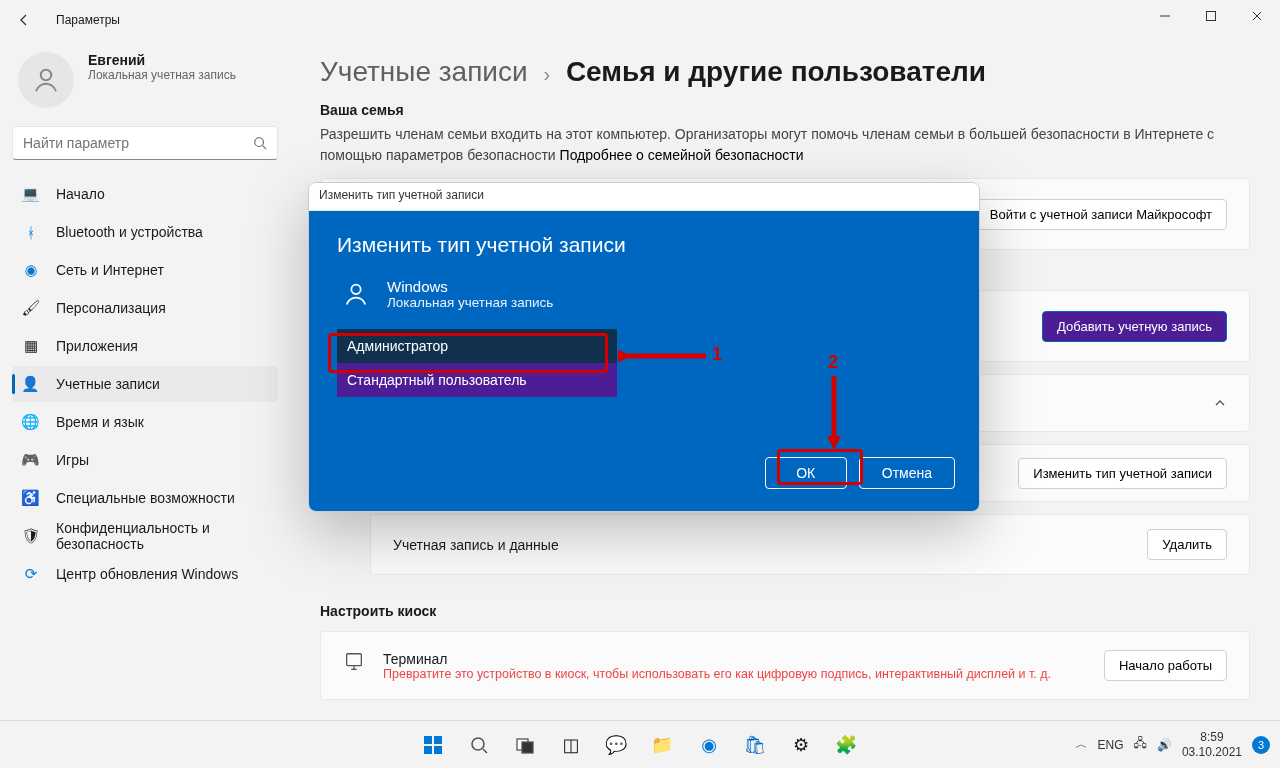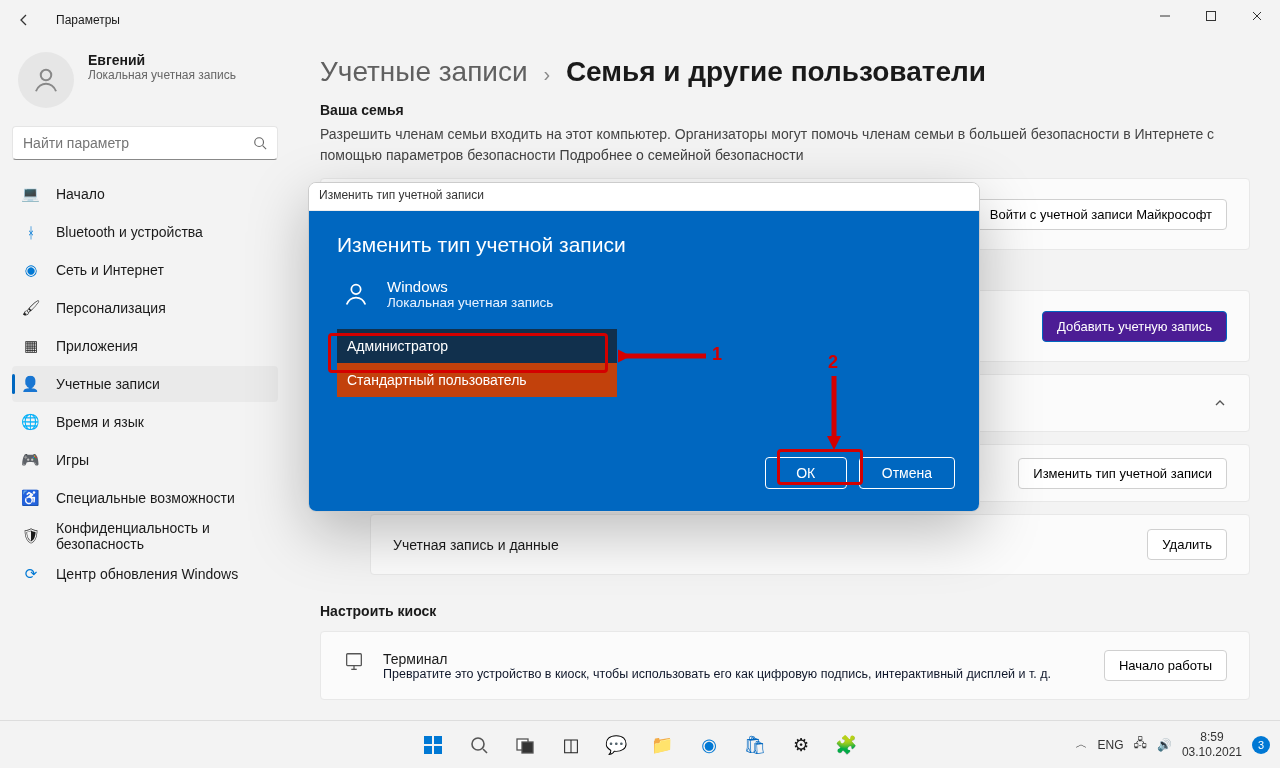--- a/index.html
+++ b/index.html
@@ -25,38 +25,38 @@
 .navi.sel::before{content:"";position:absolute;left:0;top:8px;bottom:8px;width:3px;background:#0067c0;border-radius:2px}
 .navi .ic{width:18px;height:18px;margin-right:16px;display:flex;align-items:center;justify-content:center;font-size:15px}
 
 .main{flex:1;padding:16px 30px 0 30px;overflow:auto}
 .crumb{font-size:28px;margin-bottom:14px}
 .crumb .lnk{color:#606060}
 .crumb .sep{color:#888;margin:0 8px;font-size:20px}
 .crumb .cur{font-weight:600}
 .h3{font-weight:600;margin:14px 0 6px}
 .desc{color:#444;line-height:1.5}
-.desc a{color:#404040;text-decoration:none}
+.desc a{color:#000000;text-decoration:none}
 .card{background:#fbfbfb;border:1px solid #e8e8e8;border-radius:4px;padding:18px 22px;display:flex;align-items:center;justify-content:space-between;margin-top:12px}
 .card.sub{margin-left:50px;padding:14px 22px}
 .btn{background:#fff;border:1px solid #d0d0d0;border-radius:4px;padding:7px 14px;cursor:pointer;font-size:13px}
 .btn.prim{background:#4c1d95;color:#fff;border-color:#0067c0}
 
 .dlg{position:absolute;left:308px;top:182px;width:672px;height:330px;background:#fff;border:1px solid #ccc;border-radius:8px;box-shadow:0 20px 60px rgba(0,0,0,.25);overflow:hidden;z-index:50}
 .dlg .dthdr{height:28px;padding:5px 10px;font-size:12px;color:#333;border-bottom:1px solid #eee;background:#fff}
 .dlg .body{background:#0067c0;color:#fff;height:302px;padding:22px 28px;position:relative}
 .dlg .dtitle{font-size:21px;margin-bottom:18px}
 .dlg .urow{display:flex;align-items:center;margin-bottom:16px}
 .dlg .uava{width:38px;height:38px;display:flex;align-items:center;justify-content:center;margin-right:12px}
 .dlg .uname{font-size:15px}
 .dlg .usub{font-size:13.5px;color:#e8f2ff}
 .drop{width:280px}
 .drop .row{height:34px;display:flex;align-items:center;padding:0 10px;cursor:pointer;font-size:14px}
 .drop .row.s{background:#11304d}
-.drop .row.s2{background:#c2410c}
+.drop .row.s2{background:#4c1d95}
 .dlg .foot{position:absolute;right:24px;bottom:24px;display:flex;gap:12px}
 .dlg .dbtn{height:32px;padding:0 22px;border:1px solid #fff;background:transparent;color:#fff;border-radius:4px;cursor:pointer;font-size:14px}
 
 .redbox{border:3px solid #d40000;border-radius:4px;position:absolute}
 .arrow1{position:absolute;left:618px;top:346px;z-index:60;pointer-events:none}
 .lbl{position:absolute;color:#d40000;font-weight:700;font-size:18px;z-index:60}
 .arrow2{position:absolute;left:824px;top:374px;z-index:60;pointer-events:none}
 
 .taskbar{position:absolute;left:0;right:0;bottom:0;height:48px;background:#f3f3f3;border-top:1px solid #ddd;display:flex;align-items:center;justify-content:center}
 .tbc{display:flex;gap:6px}
@@ -212,21 +212,21 @@
       <div style="display:flex;align-items:flex-start;gap:18px">
         <span>
             <svg width="22" height="22" viewBox="0 0 24 24">
               <rect x="4" y="3" width="16" height="13" rx="1" stroke="#555" fill="none" stroke-width="1.4"></rect>
               <line x1="9" y1="20" x2="15" y2="20" stroke="#555" stroke-width="1.4"></line>
               <line x1="12" y1="16" x2="12" y2="20" stroke="#555" stroke-width="1.4"></line>
             </svg>
           </span>
         <div>
           <div style="font-weight:500">Терминал</div>
-          <div style="color:#0f172a;font-size:12.5px">Превратите это устройство в киоск, чтобы использовать его как цифровую подпись, интерактивный дисплей и т. д.</div>
+          <div style="color:#ef4444;font-size:12.5px">Превратите это устройство в киоск, чтобы использовать его как цифровую подпись, интерактивный дисплей и т. д.</div>
         </div>
       </div>
       <button class="btn">Начало работы</button>
     </div>
   </div>
 </div>
 
 <div class="dlg">
   <div class="dthdr">Изменить тип учетной записи</div>
   <div class="body">

